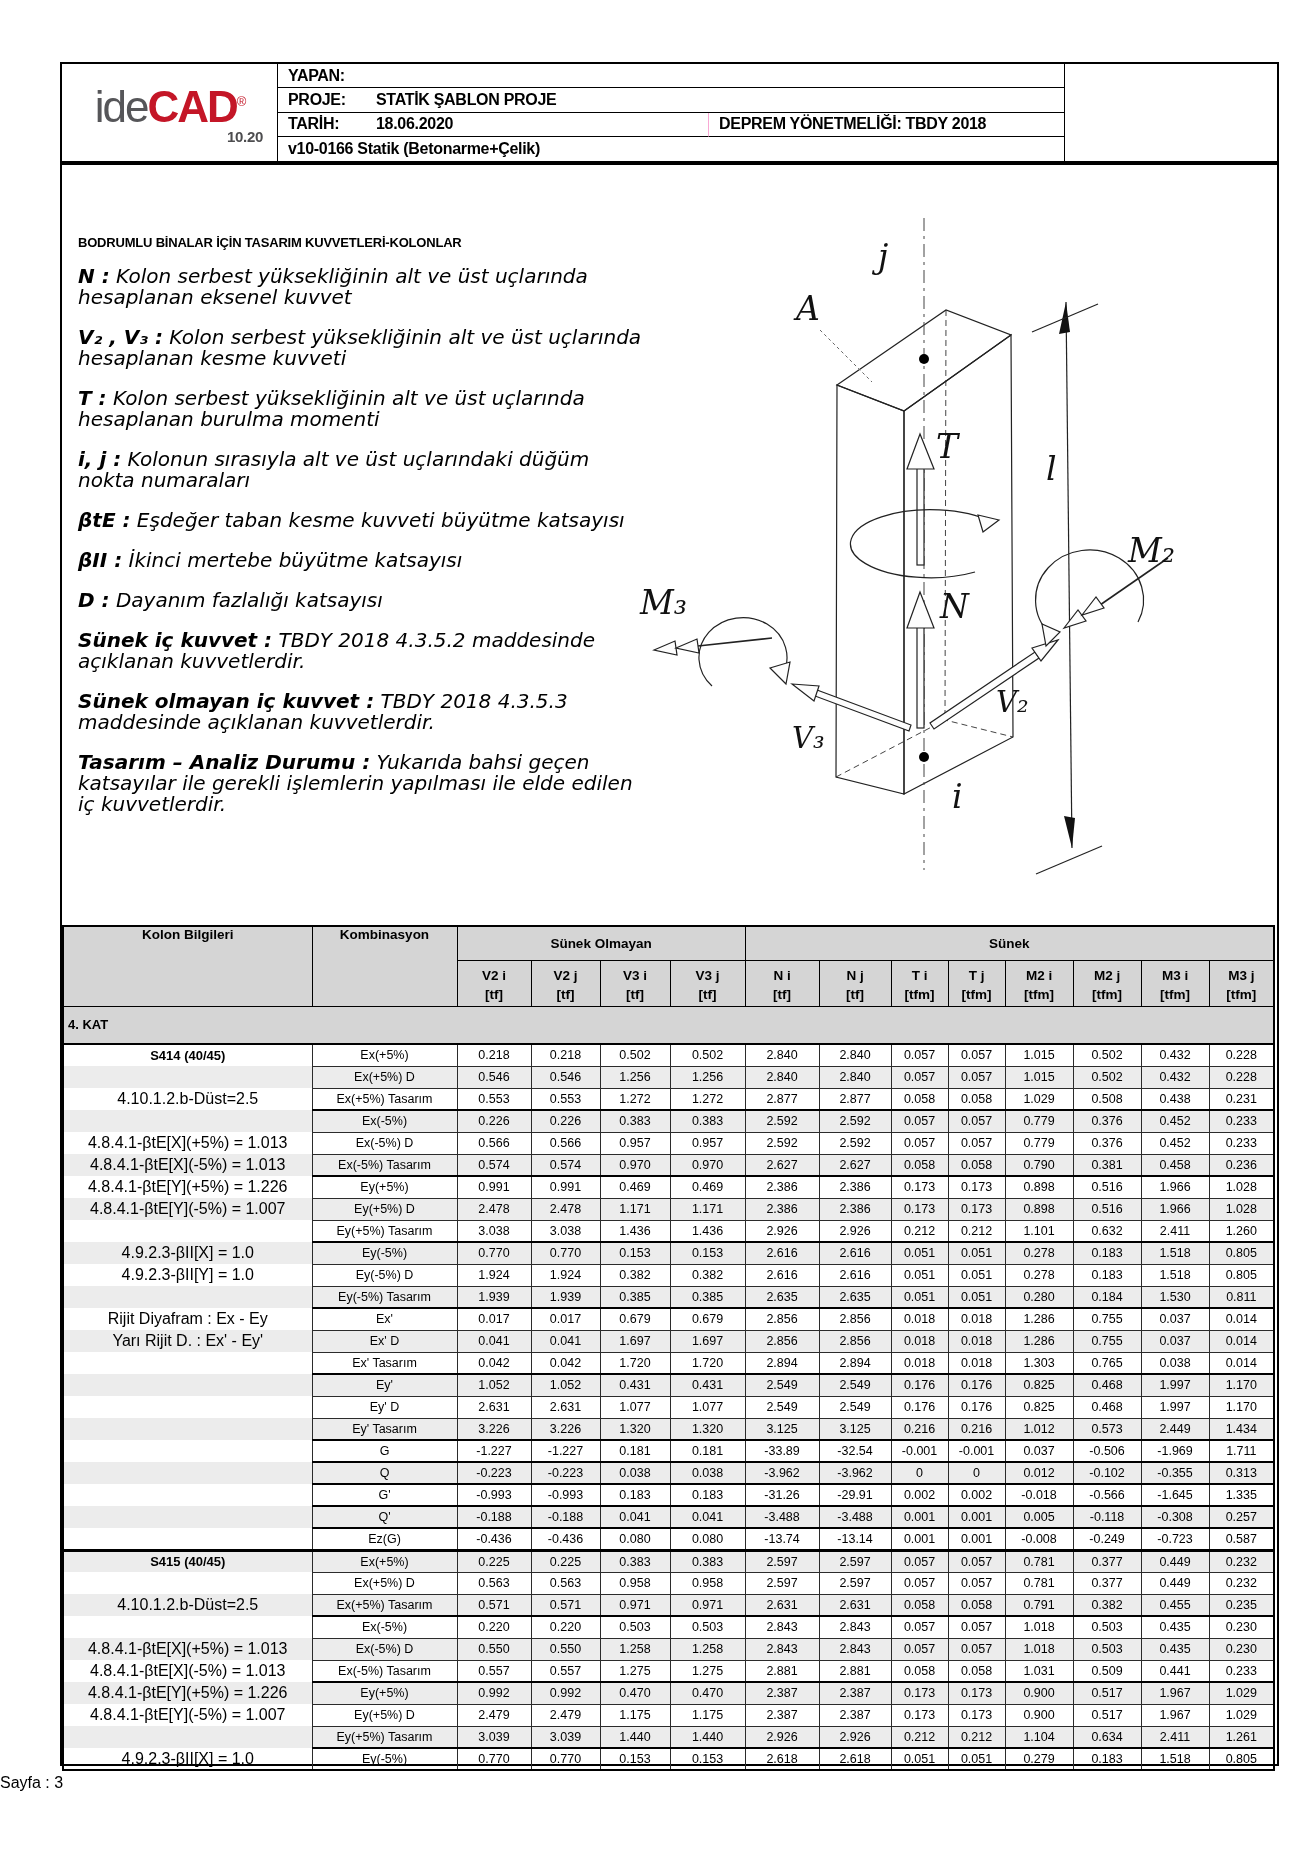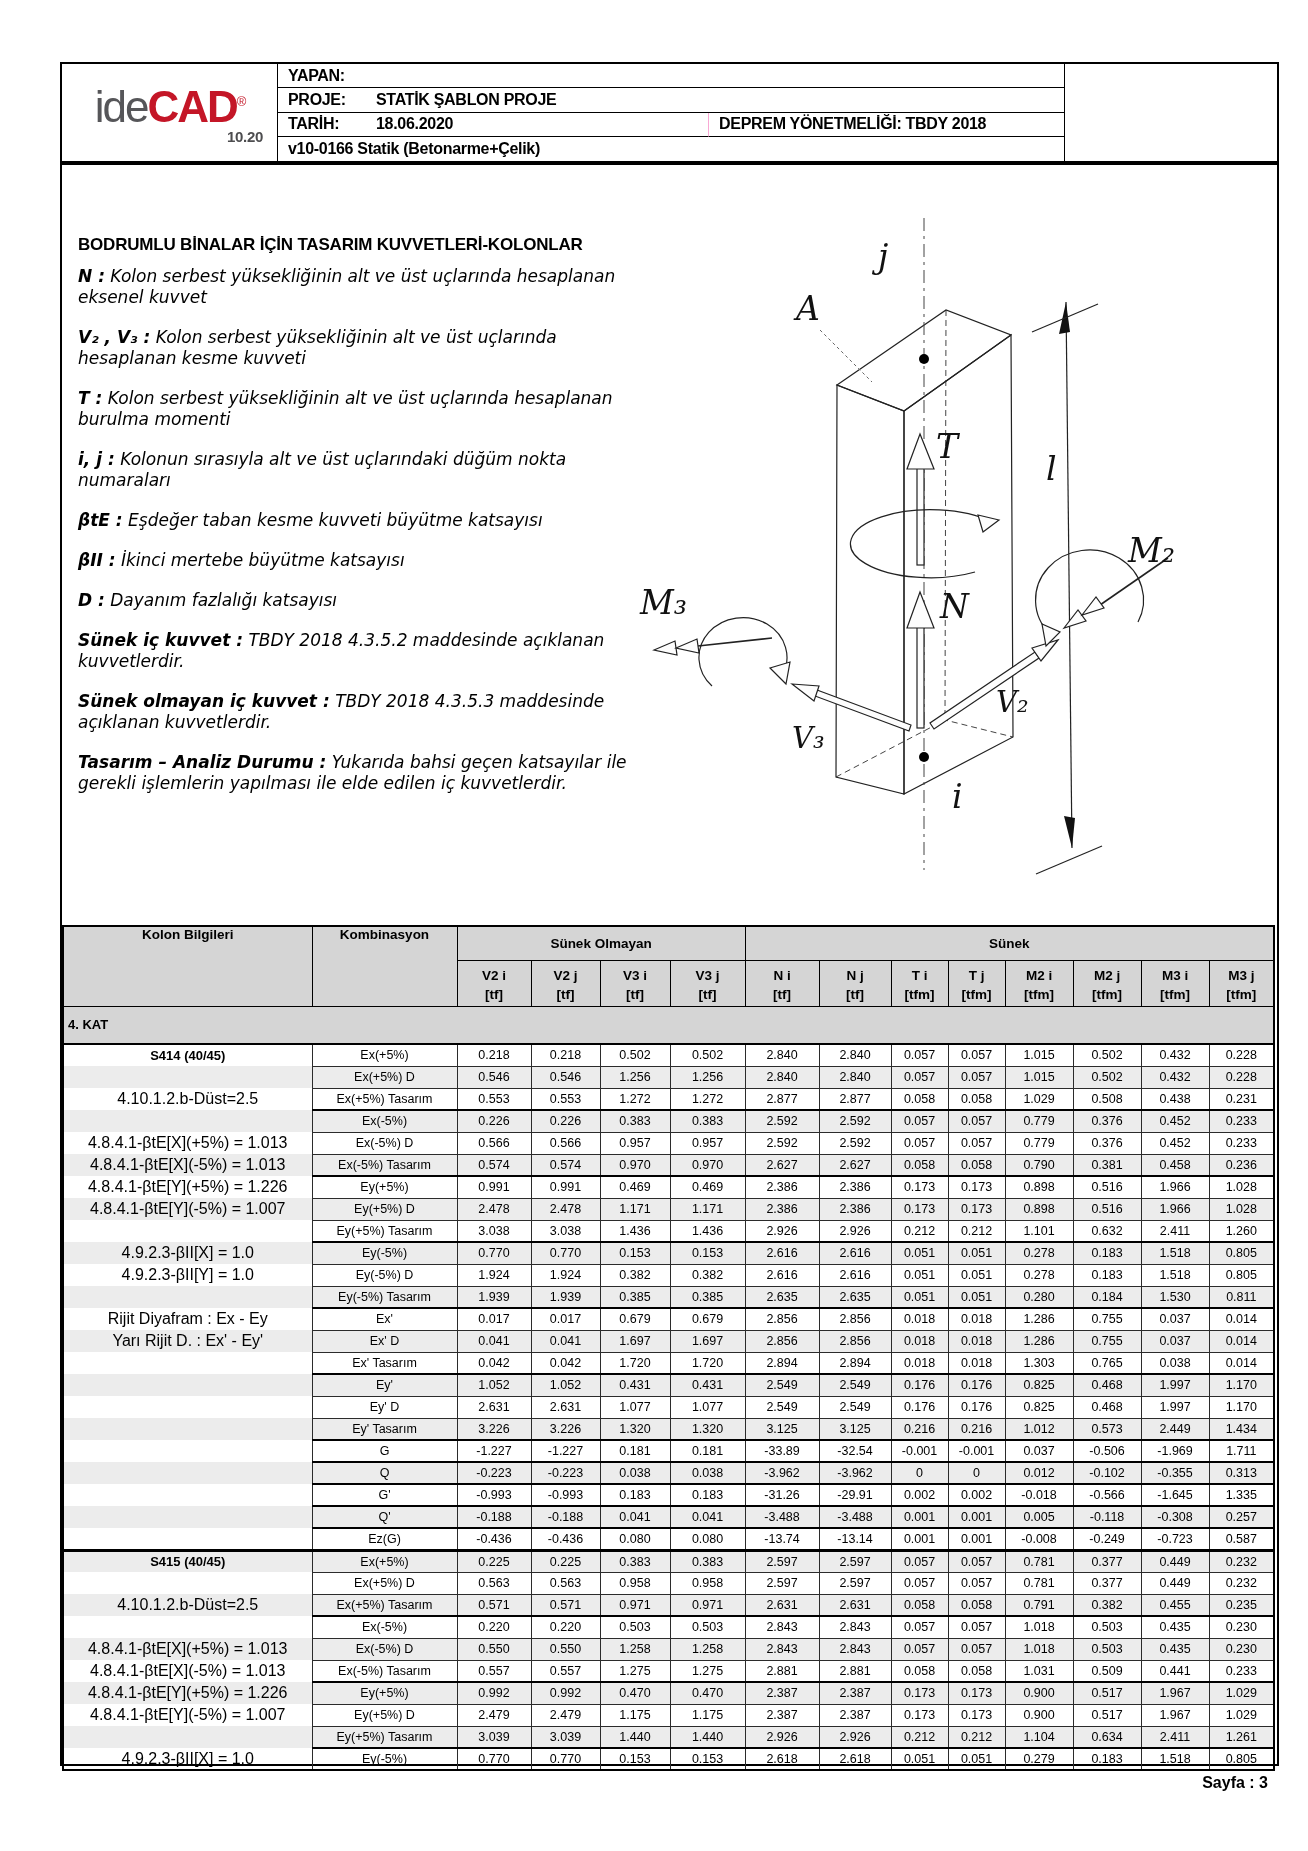--- a/index.html
+++ b/index.html
@@ -23,25 +23,25 @@
   .logo{font-size:44px;line-height:44px;letter-spacing:-2px;}
   .logo .ide{color:#565659;font-weight:normal;}
   .logo .cad{color:#c41627;font-weight:bold;}
   .logo .reg{color:#c41627;font-size:13px;vertical-align:super;font-weight:normal;}
   .logo-ver{align-self:flex-end;margin-right:14px;color:#4d4d4f;font-size:15px;font-weight:bold;}
 
   
   .mainbox{position:absolute;left:60px;top:163px;width:1219px;height:1603px;border:2px solid #000;
            box-sizing:border-box;}
 
-  .title{position:absolute;left:78px;top:235px;font-size:17px;font-weight:bold;letter-spacing:-0.2px;}
+  .title{position:absolute;left:78px;top:235px;font-size:13px;font-weight:bold;letter-spacing:-0.2px;}
 
   
   .defs{position:absolute;left:78px;top:266px;width:566px;
-        font-family:"DejaVu Sans",sans-serif;font-style:italic;font-size:17px;line-height:21px;}
+        font-family:"DejaVu Sans",sans-serif;font-style:italic;font-size:20px;line-height:21px;}
   .def{margin-bottom:19px;}
   .def .term{font-weight:bold;}
 
   
   .diagram{position:absolute;left:620px;top:210px;}
   .dlabel{font-family:"DejaVu Serif",serif;font-style:italic;font-size:33px;fill:#111;}
   .dlabel.small{font-size:29px;}
   .sketch{stroke:#222;fill:none;stroke-width:1.2;}
   .hollow{fill:#fdfdfd;stroke:#222;stroke-width:1.2;}
 
@@ -58,21 +58,21 @@
   tr.kat td{background:#d5d5d5;font-weight:bold;text-align:left;font-size:13px;height:38px;
             padding-left:4px;border:1px solid #000;border-bottom:2px solid #000;}
   tbody td{border:1px solid #2b2b2b;font-size:12.5px;text-align:center;height:22px;white-space:nowrap;overflow:hidden;}
   tbody tr.alt{background:#ececec;}
   tbody td.info{border-top:none;border-bottom:none;font-size:16px;}
   tbody td.info.b{font-weight:bold;font-size:13px;}
   tbody tr.gend td{border-bottom:2px solid #000;}
   tbody tr.gend td.info{border-bottom:none;}
   tbody tr.snew td{border-top:3px solid #000;}
 
-  .footer{position:absolute;left:0;top:1774px;width:1268px;text-align:right;font-weight:bold;font-size:16px;}
+  .footer{position:absolute;left:0;top:1774px;width:1268px;font-weight:normal;font-size:16px;}
 </style>
 </head>
 <body>
 
 <div class="page">
 
   <div class="hdr">
     <div class="hc hc-logo">
       <div class="logo"><span class="ide">ide</span><span class="cad">CAD</span><span class="reg">®</span></div>
       <div class="logo-ver">10.20</div>

